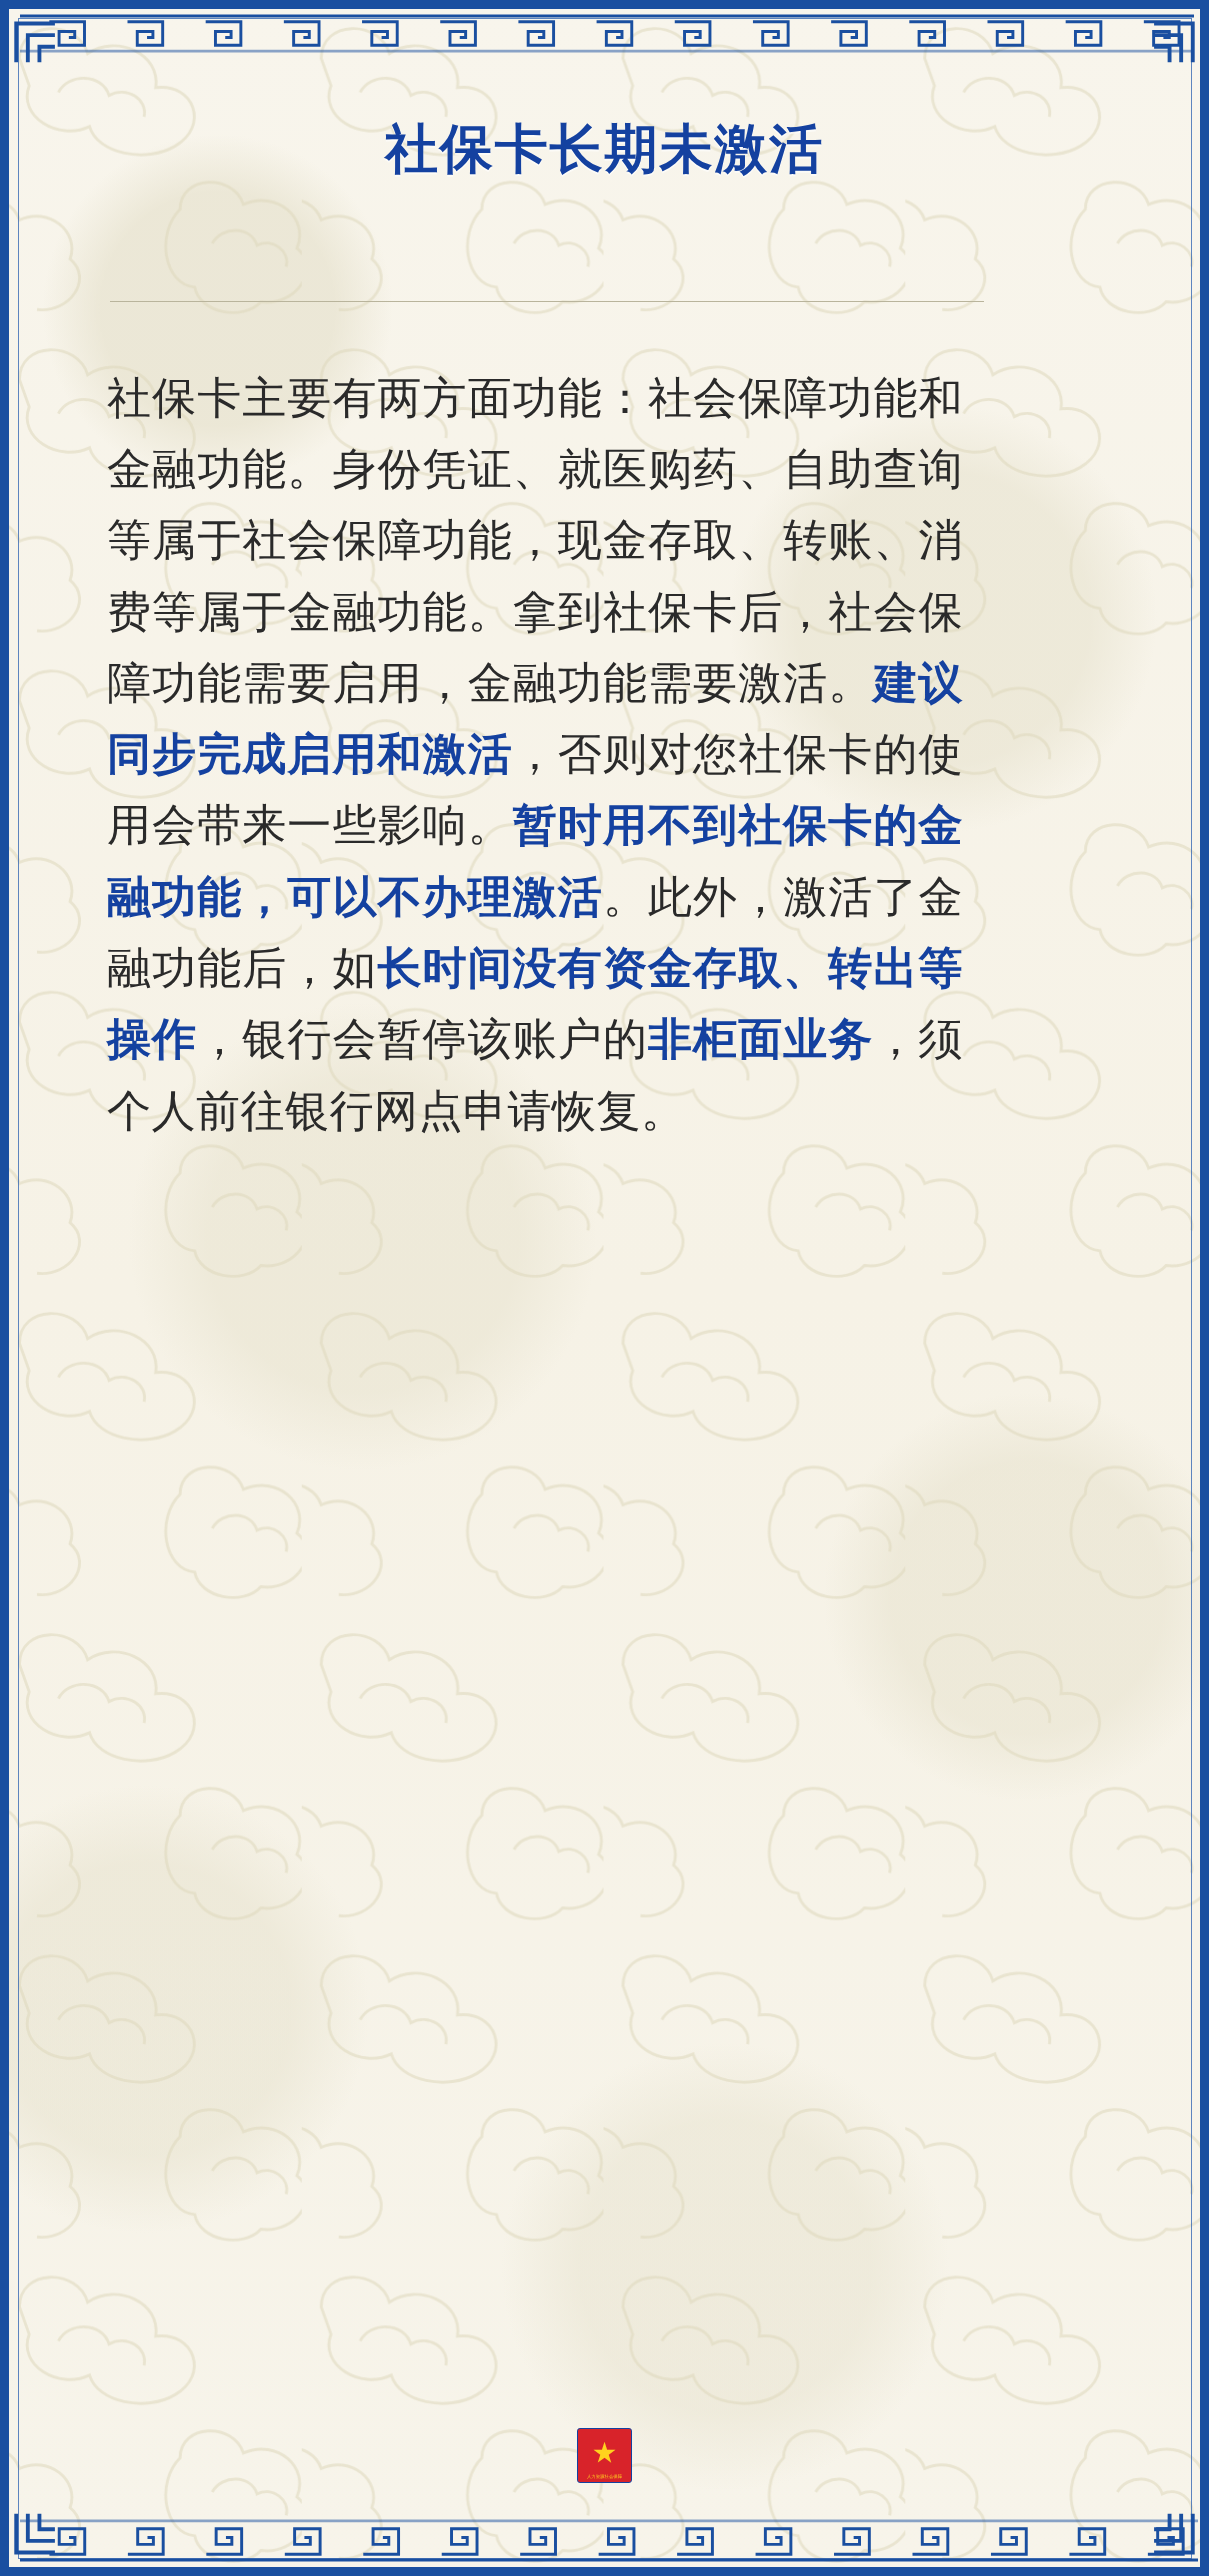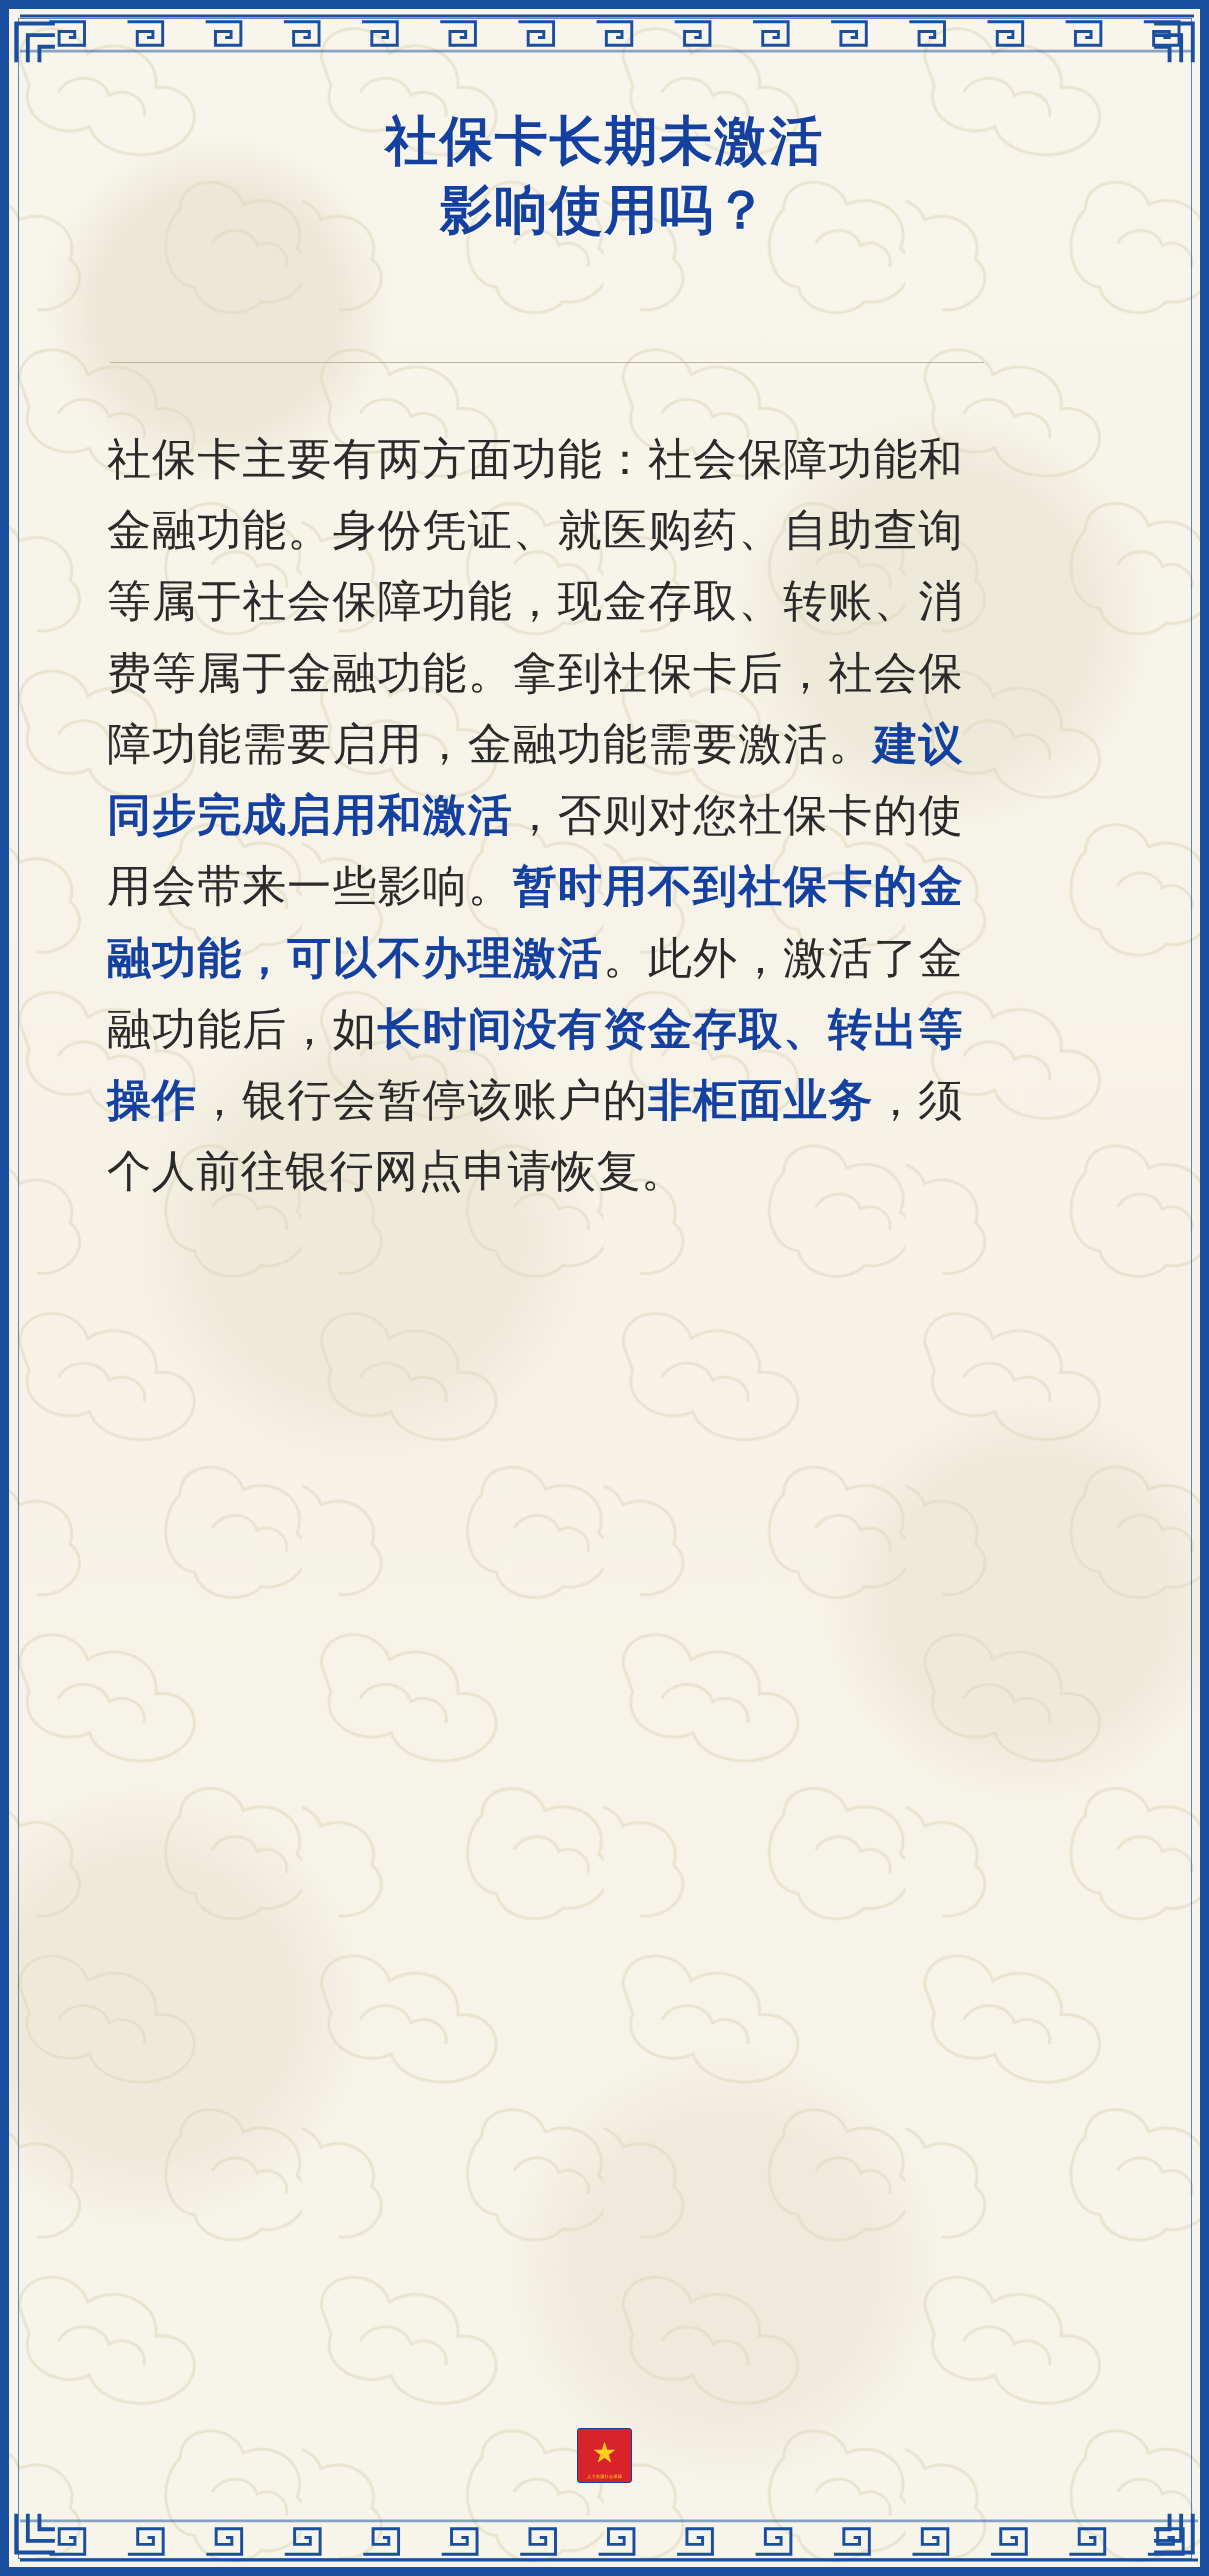--- a/index.html
+++ b/index.html
@@ -81,21 +81,21 @@
     bottom: 11.7px;
     left: 19.5px;
     right: 19.5px;
     height: 51px;
     pointer-events: none;
   }
 
   .content {
     position: relative;
     z-index: 5;
-    padding: 0 156px;
+    padding: 8px 156px;
   }
 
   .title {
     text-align: center;
     color: #1441a0;
     font-weight: bold;
     font-size: 53px;
     line-height: 1.30;
     letter-spacing: 1.9px;
     padding-top: 107px;
@@ -273,21 +273,20 @@
       <path d="M6 54 v-40 h40"></path>
       <path d="M18 54 v-28 h28"></path>
       <path d="M30 54 v-16 h16"></path>
     </g>
   </svg>
 
   <div class="content">
 
     <div class="title">
       <span>社保卡长期未激活</span>
-      <span class="line2">影响使用吗？</span>
     </div>
 
     <div class="divider"></div>
 
     <div class="body-text">
       <p><span>社保卡主要有两方面功能：社会保障功能和金融功能。身份凭证、就医购药、自助查询等属于社会保障功能，现金存取、转账、消费等属于金融功能。拿到社保卡后，社会保障功能需要启用，金融功能需要激活。</span><span class="hl">建议同步完成启用和激活</span><span>，否则对您社保卡的使用会带来一些影响。</span><span class="hl">暂时用不到社保卡的金融功能，可以不办理激活</span><span>。此外，激活了金融功能后，如</span><span class="hl">长时间没有资金存取、转出等操作</span><span>，银行会暂停该账户的</span><span class="hl">非柜面业务</span><span>，须个人前往银行网点申请恢复。</span></p>
     </div>
 
   </div>
 

